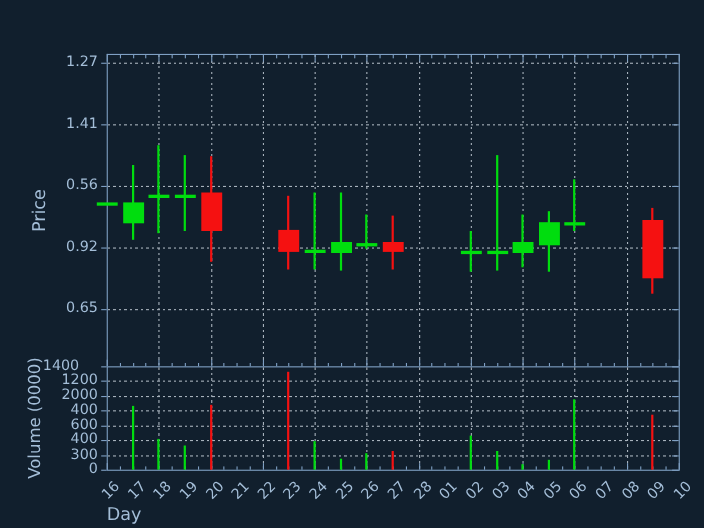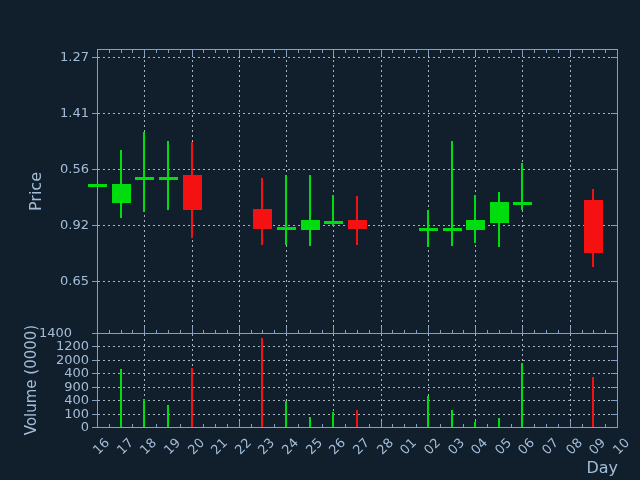--- a/index.html
+++ b/index.html
@@ -14,21 +14,21 @@
                   border:1px solid #7fa0c4; border-bottom:none; }
   #volume-panel { left:97px; top:333px; width:521px; height:95px;
                   border:1px solid #7fa0c4; }
   .chart-title { position:absolute; left:97px; top:12px; width:521px;
                  text-align:center; font-size:16px; color:#ffff00; }
   .axis-label  { position:absolute; font-size:16px; color:#a4bed8; }
   #price-label  { left:-25px; top:182px; width:120px; text-align:center;
                   transform:rotate(-90deg); }
   #volume-label { left:-29px; top:371px; width:120px; text-align:center;
                   transform:rotate(-90deg); font-size:15px; }
-  #day-label    { left:97px; top:458px; width:521px; text-align:right; }
+  #day-label    { left:97px; top:458px; width:521px; text-align:left; }
   .tlab { position:absolute; font-size:13px; color:#a4bed8; line-height:16px; }
   .xlab { transform:rotate(-45deg); transform-origin:100% 0; }
 </style>
 </head>
 <body>
 
 <div id="fig">
   <div class="panel" id="price-panel"></div>
   <div class="panel" id="volume-panel"></div>
   <div class="axis-label" id="price-label">Price</div>
@@ -65,29 +65,29 @@
     <div style="left: 92px; top: 360px; width: 5px; height: 1px; background: rgb(127, 160, 196); position: absolute;"></div>
     <div style="left: 611px; top: 360px; width: 6px; height: 1px; background: rgb(127, 160, 196); position: absolute;"></div>
     <div class="tlab" style="right: 551px; top: 352px; position: absolute;">2000</div>
     <div style="left: 98px; top: 373px; width: 519px; height: 1px; background: repeating-linear-gradient(90deg, rgb(168, 178, 188) 0px, rgb(168, 178, 188) 2px, transparent 2px, transparent 5px); position: absolute;"></div>
     <div style="left: 92px; top: 373px; width: 5px; height: 1px; background: rgb(127, 160, 196); position: absolute;"></div>
     <div style="left: 611px; top: 373px; width: 6px; height: 1px; background: rgb(127, 160, 196); position: absolute;"></div>
     <div class="tlab" style="right: 551px; top: 365px; position: absolute;">400</div>
     <div style="left: 98px; top: 387px; width: 519px; height: 1px; background: repeating-linear-gradient(90deg, rgb(168, 178, 188) 0px, rgb(168, 178, 188) 2px, transparent 2px, transparent 5px); position: absolute;"></div>
     <div style="left: 92px; top: 387px; width: 5px; height: 1px; background: rgb(127, 160, 196); position: absolute;"></div>
     <div style="left: 611px; top: 387px; width: 6px; height: 1px; background: rgb(127, 160, 196); position: absolute;"></div>
-    <div class="tlab" style="right: 551px; top: 379px; position: absolute;">900</div>
+    <div class="tlab" style="right: 551px; top: 379px; position: absolute;">600</div>
     <div style="left: 98px; top: 400px; width: 519px; height: 1px; background: repeating-linear-gradient(90deg, rgb(168, 178, 188) 0px, rgb(168, 178, 188) 2px, transparent 2px, transparent 5px); position: absolute;"></div>
     <div style="left: 92px; top: 400px; width: 5px; height: 1px; background: rgb(127, 160, 196); position: absolute;"></div>
     <div style="left: 611px; top: 400px; width: 6px; height: 1px; background: rgb(127, 160, 196); position: absolute;"></div>
     <div class="tlab" style="right: 551px; top: 392px; position: absolute;">400</div>
     <div style="left: 98px; top: 414px; width: 519px; height: 1px; background: repeating-linear-gradient(90deg, rgb(168, 178, 188) 0px, rgb(168, 178, 188) 2px, transparent 2px, transparent 5px); position: absolute;"></div>
     <div style="left: 92px; top: 414px; width: 5px; height: 1px; background: rgb(127, 160, 196); position: absolute;"></div>
     <div style="left: 611px; top: 414px; width: 6px; height: 1px; background: rgb(127, 160, 196); position: absolute;"></div>
-    <div class="tlab" style="right: 551px; top: 406px; position: absolute;">100</div>
+    <div class="tlab" style="right: 551px; top: 406px; position: absolute;">300</div>
     <div style="left: 92px; top: 427px; width: 5px; height: 1px; background: rgb(127, 160, 196); position: absolute;"></div>
     <div style="left: 611px; top: 427px; width: 6px; height: 1px; background: rgb(127, 160, 196); position: absolute;"></div>
     <div class="tlab" style="right: 551px; top: 419px; position: absolute;">0</div>
     <div style="left: 144px; top: 50px; width: 1px; height: 283px; background: repeating-linear-gradient(rgb(168, 178, 188) 0px, rgb(168, 178, 188) 2px, transparent 2px, transparent 5px); position: absolute;"></div>
     <div style="left: 144px; top: 334px; width: 1px; height: 92px; background: repeating-linear-gradient(rgb(168, 178, 188) 0px, rgb(168, 178, 188) 2px, transparent 2px, transparent 5px); position: absolute;"></div>
     <div style="left: 192px; top: 50px; width: 1px; height: 283px; background: repeating-linear-gradient(rgb(168, 178, 188) 0px, rgb(168, 178, 188) 2px, transparent 2px, transparent 5px); position: absolute;"></div>
     <div style="left: 192px; top: 334px; width: 1px; height: 92px; background: repeating-linear-gradient(rgb(168, 178, 188) 0px, rgb(168, 178, 188) 2px, transparent 2px, transparent 5px); position: absolute;"></div>
     <div style="left: 239px; top: 50px; width: 1px; height: 283px; background: repeating-linear-gradient(rgb(168, 178, 188) 0px, rgb(168, 178, 188) 2px, transparent 2px, transparent 5px); position: absolute;"></div>
     <div style="left: 239px; top: 334px; width: 1px; height: 92px; background: repeating-linear-gradient(rgb(168, 178, 188) 0px, rgb(168, 178, 188) 2px, transparent 2px, transparent 5px); position: absolute;"></div>
     <div style="left: 286px; top: 50px; width: 1px; height: 283px; background: repeating-linear-gradient(rgb(168, 178, 188) 0px, rgb(168, 178, 188) 2px, transparent 2px, transparent 5px); position: absolute;"></div>

